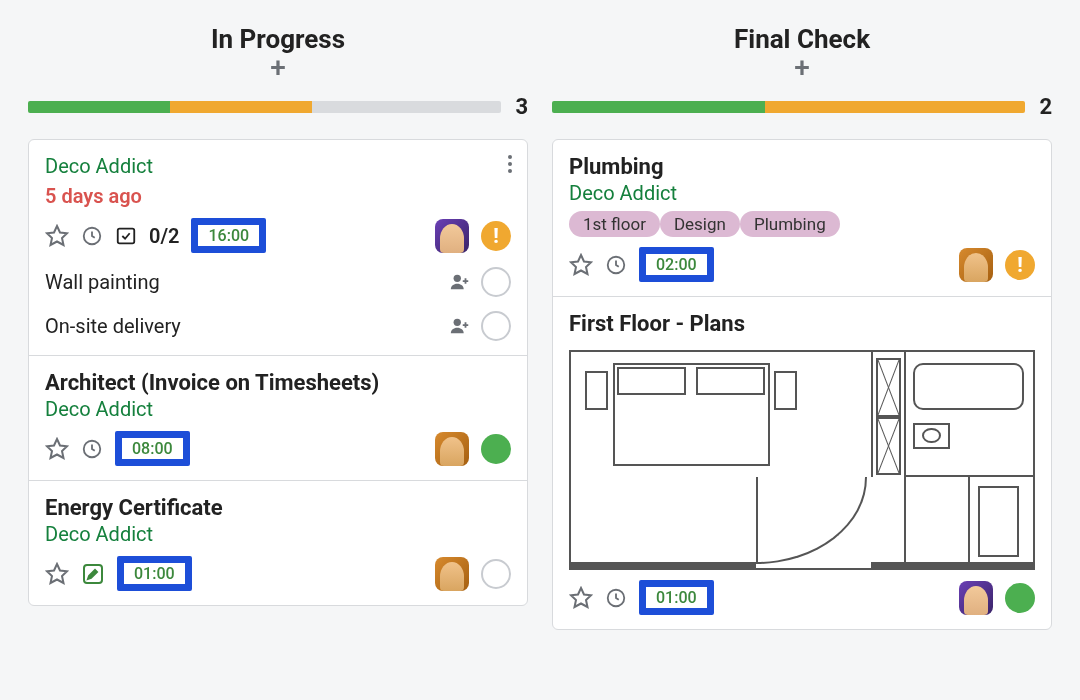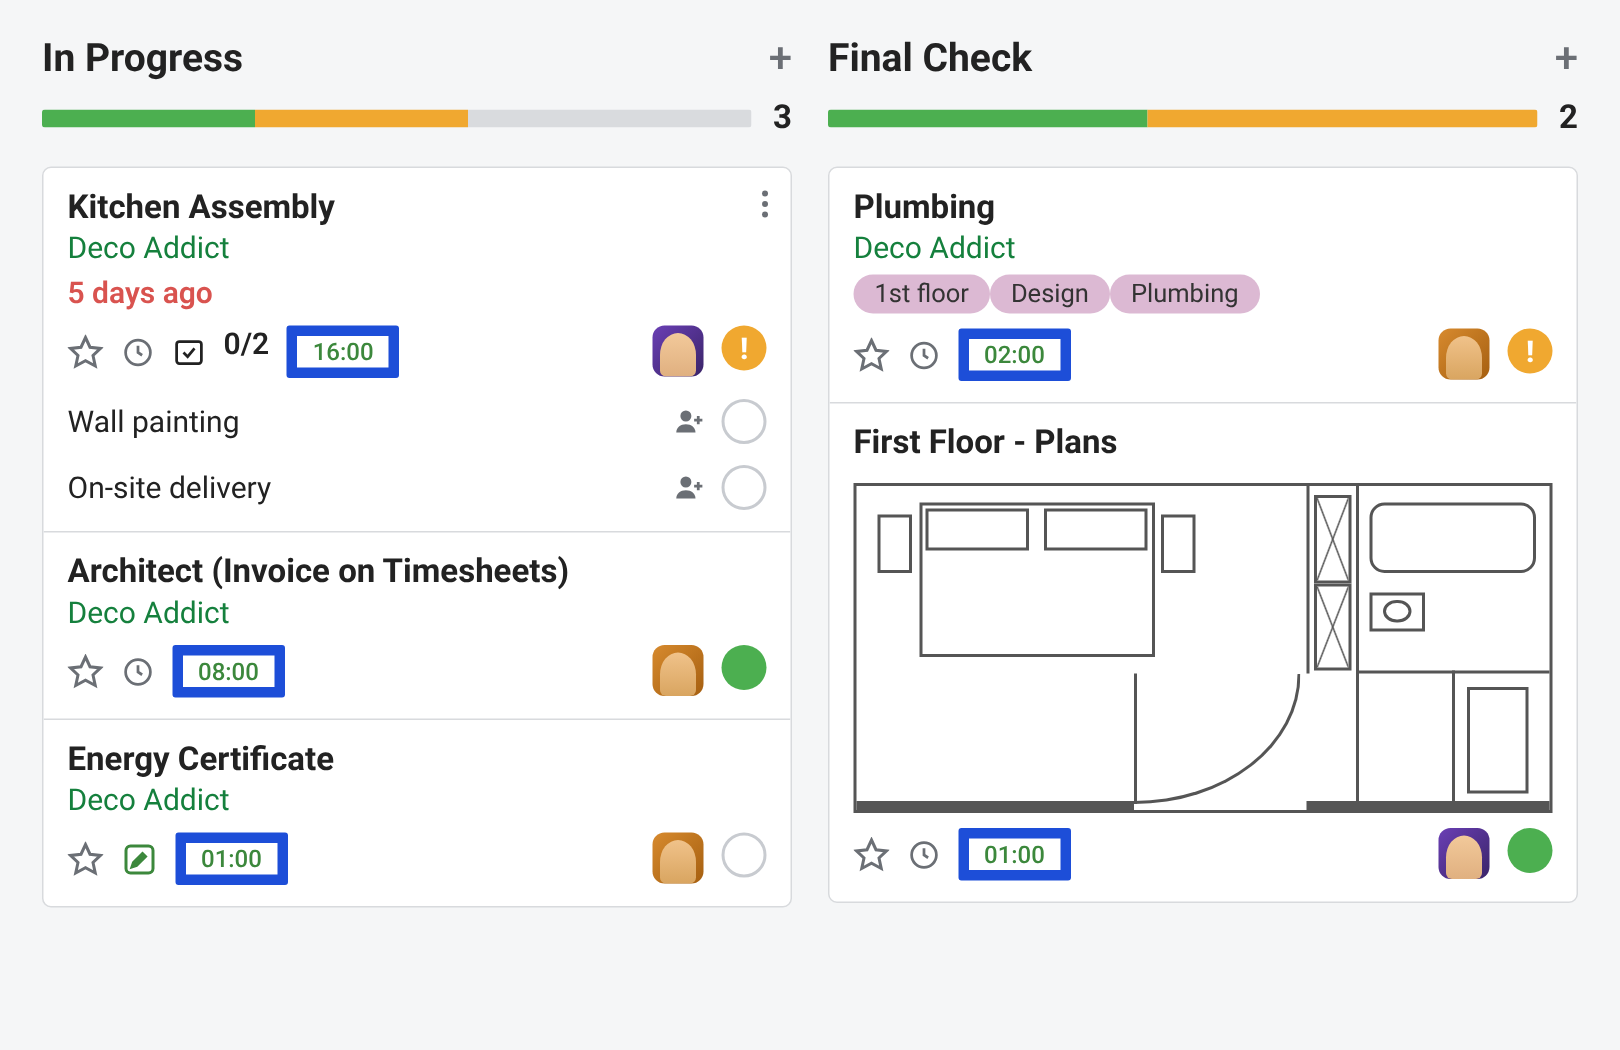--- a/index.html
+++ b/index.html
@@ -16,20 +16,21 @@
   }
   .column {
     flex: 1;
     min-width: 0;
   }
   .col-header {
     display: flex;
     align-items: center;
     justify-content: space-between;
     margin-bottom: 12px;
+    flex-direction: column;
   }
   .col-title {
     font-size: 26px;
     font-weight: 700;
     color: #222;
   }
   .plus {
     font-size: 28px;
     font-weight: 500;
     color: #6b6f75;
@@ -87,20 +88,21 @@
     color: #d9534f;
     margin-bottom: 10px;
   }
   .card-menu {
     position: absolute;
     right: 14px; top: 14px;
     color: #6b6f75;
   }
   .meta-row {
     display: flex;
+    align-items: center;
     gap: 12px;
     margin-top: 10px;
   }
   .meta-row .spacer { flex: 1; }
   .icon {
     display: inline-flex;
     align-items: center;
     justify-content: center;
   }
   .star-outline svg,
@@ -233,21 +235,20 @@
     <div class="cards">
 
       <div class="card">
         <div class="card-menu icon">
           <svg width="6" height="20" viewBox="0 0 6 20">
               <circle cx="3" cy="3" r="2" fill="#6b6f75"></circle>
               <circle cx="3" cy="10" r="2" fill="#6b6f75"></circle>
               <circle cx="3" cy="17" r="2" fill="#6b6f75"></circle>
             </svg>
         </div>
-        <div class="card-title">Kitchen Assembly</div>
         <div class="card-sub">Deco Addict</div>
         <div class="card-date-overdue">5 days ago</div>
         <div class="meta-row">
           <span class="icon star-outline">
             <svg width="24" height="24" viewBox="0 0 24 24" fill="none" stroke="#6b6f75" stroke-width="2">
                 <polygon points="12 2 15 8.5 22 9.3 17 14 18.5 21 12 17.5 5.5 21 7 14 2 9.3 9 8.5 12 2"></polygon>
               </svg>
           </span>
           <span class="icon clock">
             <svg width="22" height="22" viewBox="0 0 24 24" fill="none" stroke="#6b6f75" stroke-width="2">

